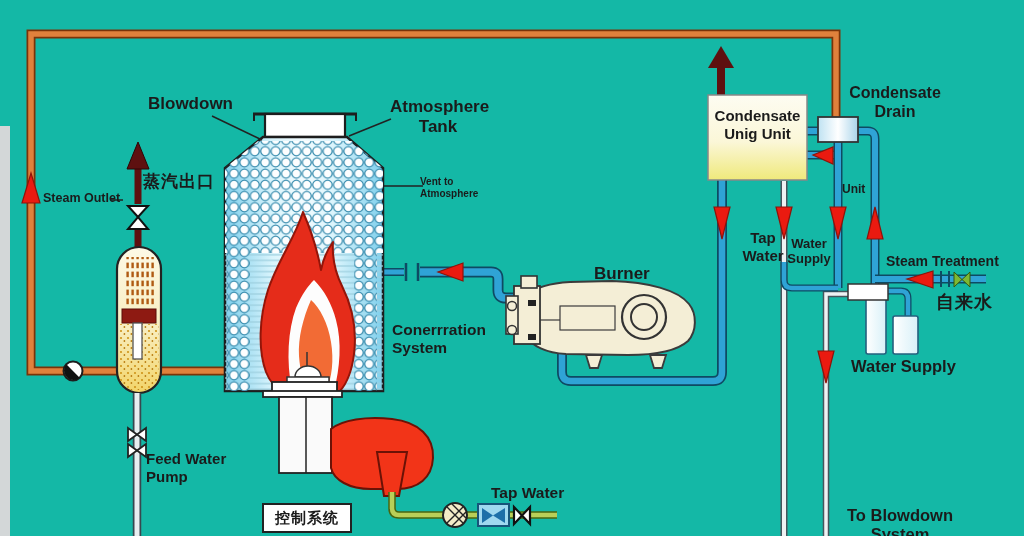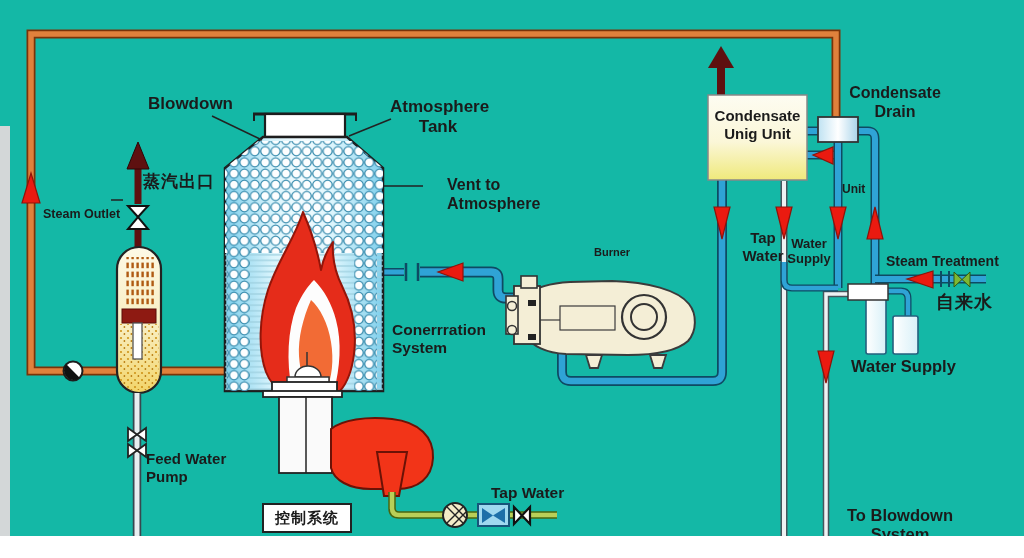--- a/index.html
+++ b/index.html
@@ -256,31 +256,31 @@
     <line x1="212" y1="116" x2="262" y2="140"></line>
     <line x1="391" y1="119" x2="349" y2="136"></line>
     <line x1="384" y1="186" x2="423" y2="186"></line>
     <line x1="111" y1="200" x2="123" y2="200"></line>
   </g>
 </svg>
 
 <div class="lbl" style="left:148px;top:94px;font-size:17px;">Blowdown</div>
 <div class="lbl center" style="left:390px;top:97px;width:96px;font-size:17px;">Atmosphere
 Tank</div>
-<div class="lbl" style="left:447px;top:176px;font-size:16px;">Vent to
+<div class="lbl" style="left:420px;top:176px;font-size:10px;">Vent to
 Atmosphere</div>
 <div class="lbl cjk" style="left:143px;top:172px;font-size:17px;">蒸汽出口</div>
-<div class="lbl" style="left:43px;top:191px;font-size:12.5px;margin-top:16px;">Steam Outlet</div>
+<div class="lbl" style="left:43px;top:191px;font-size:12.5px;">Steam Outlet</div>
 <div class="lbl" style="left:146px;top:450px;font-size:15px;">Feed Water
 Pump</div>
 <div class="lbl" style="left:392px;top:321px;font-size:15.5px;">Conerrration
 System</div>
 <div class="lbl" style="left:491px;top:484px;font-size:15.5px;">Tap Water</div>
 <div class="lbl cjk center" style="left:263px;top:509px;width:88px;font-size:15px;">控制系统</div>
-<div class="lbl" style="left:594px;top:246px;font-size:11px;">Burner</div>
+<div class="lbl" style="left:594px;top:264px;font-size:17px;">Burner</div>
 <div class="lbl center" style="left:710px;top:107px;width:95px;font-size:15px;">Condensate
 Unig Unit</div>
 <div class="lbl center" style="left:843px;top:84px;width:104px;font-size:16px;">Condensate
 Drain</div>
 <div class="lbl" style="left:842px;top:182px;font-size:12px;">Unit</div>
 <div class="lbl center" style="left:725px;top:229px;width:52px;font-size:15px;padding-left:12px;">Tap
 Water</div>
 <div class="lbl center" style="left:783px;top:236px;width:52px;font-size:13px;">Water
 Supply</div>
 <div class="lbl" style="left:886px;top:253px;font-size:14px;">Steam Treatment</div>

